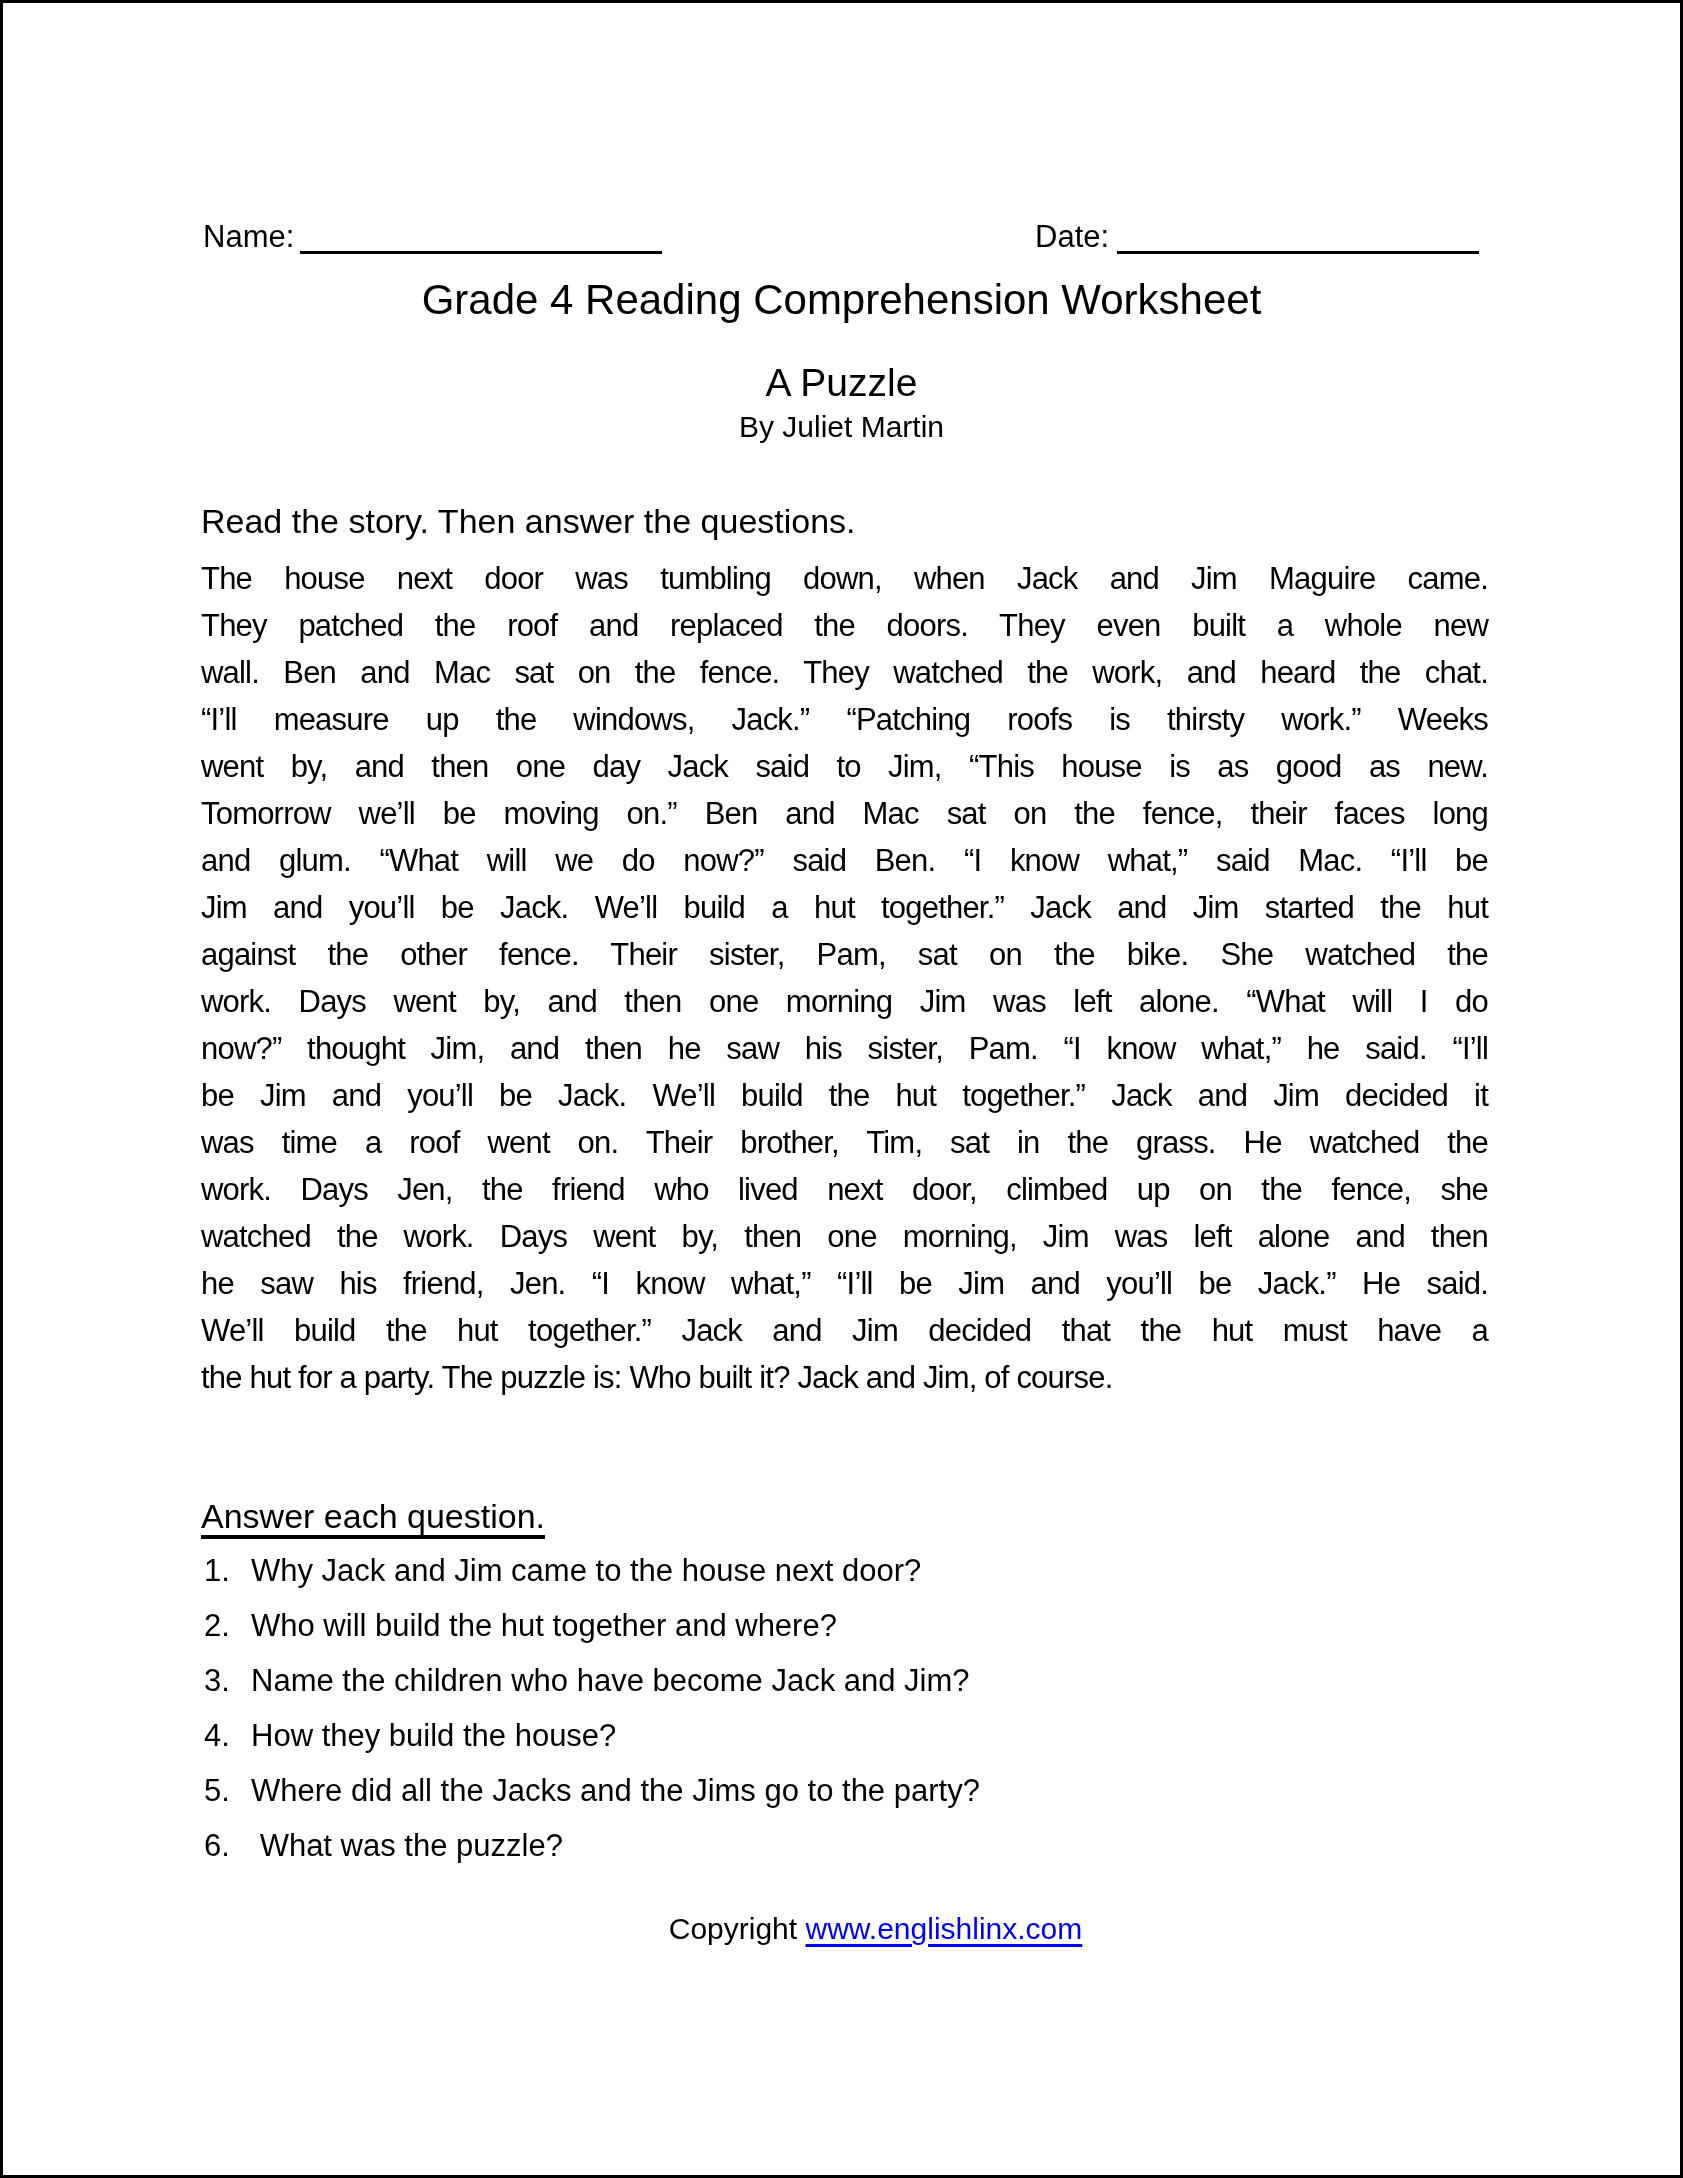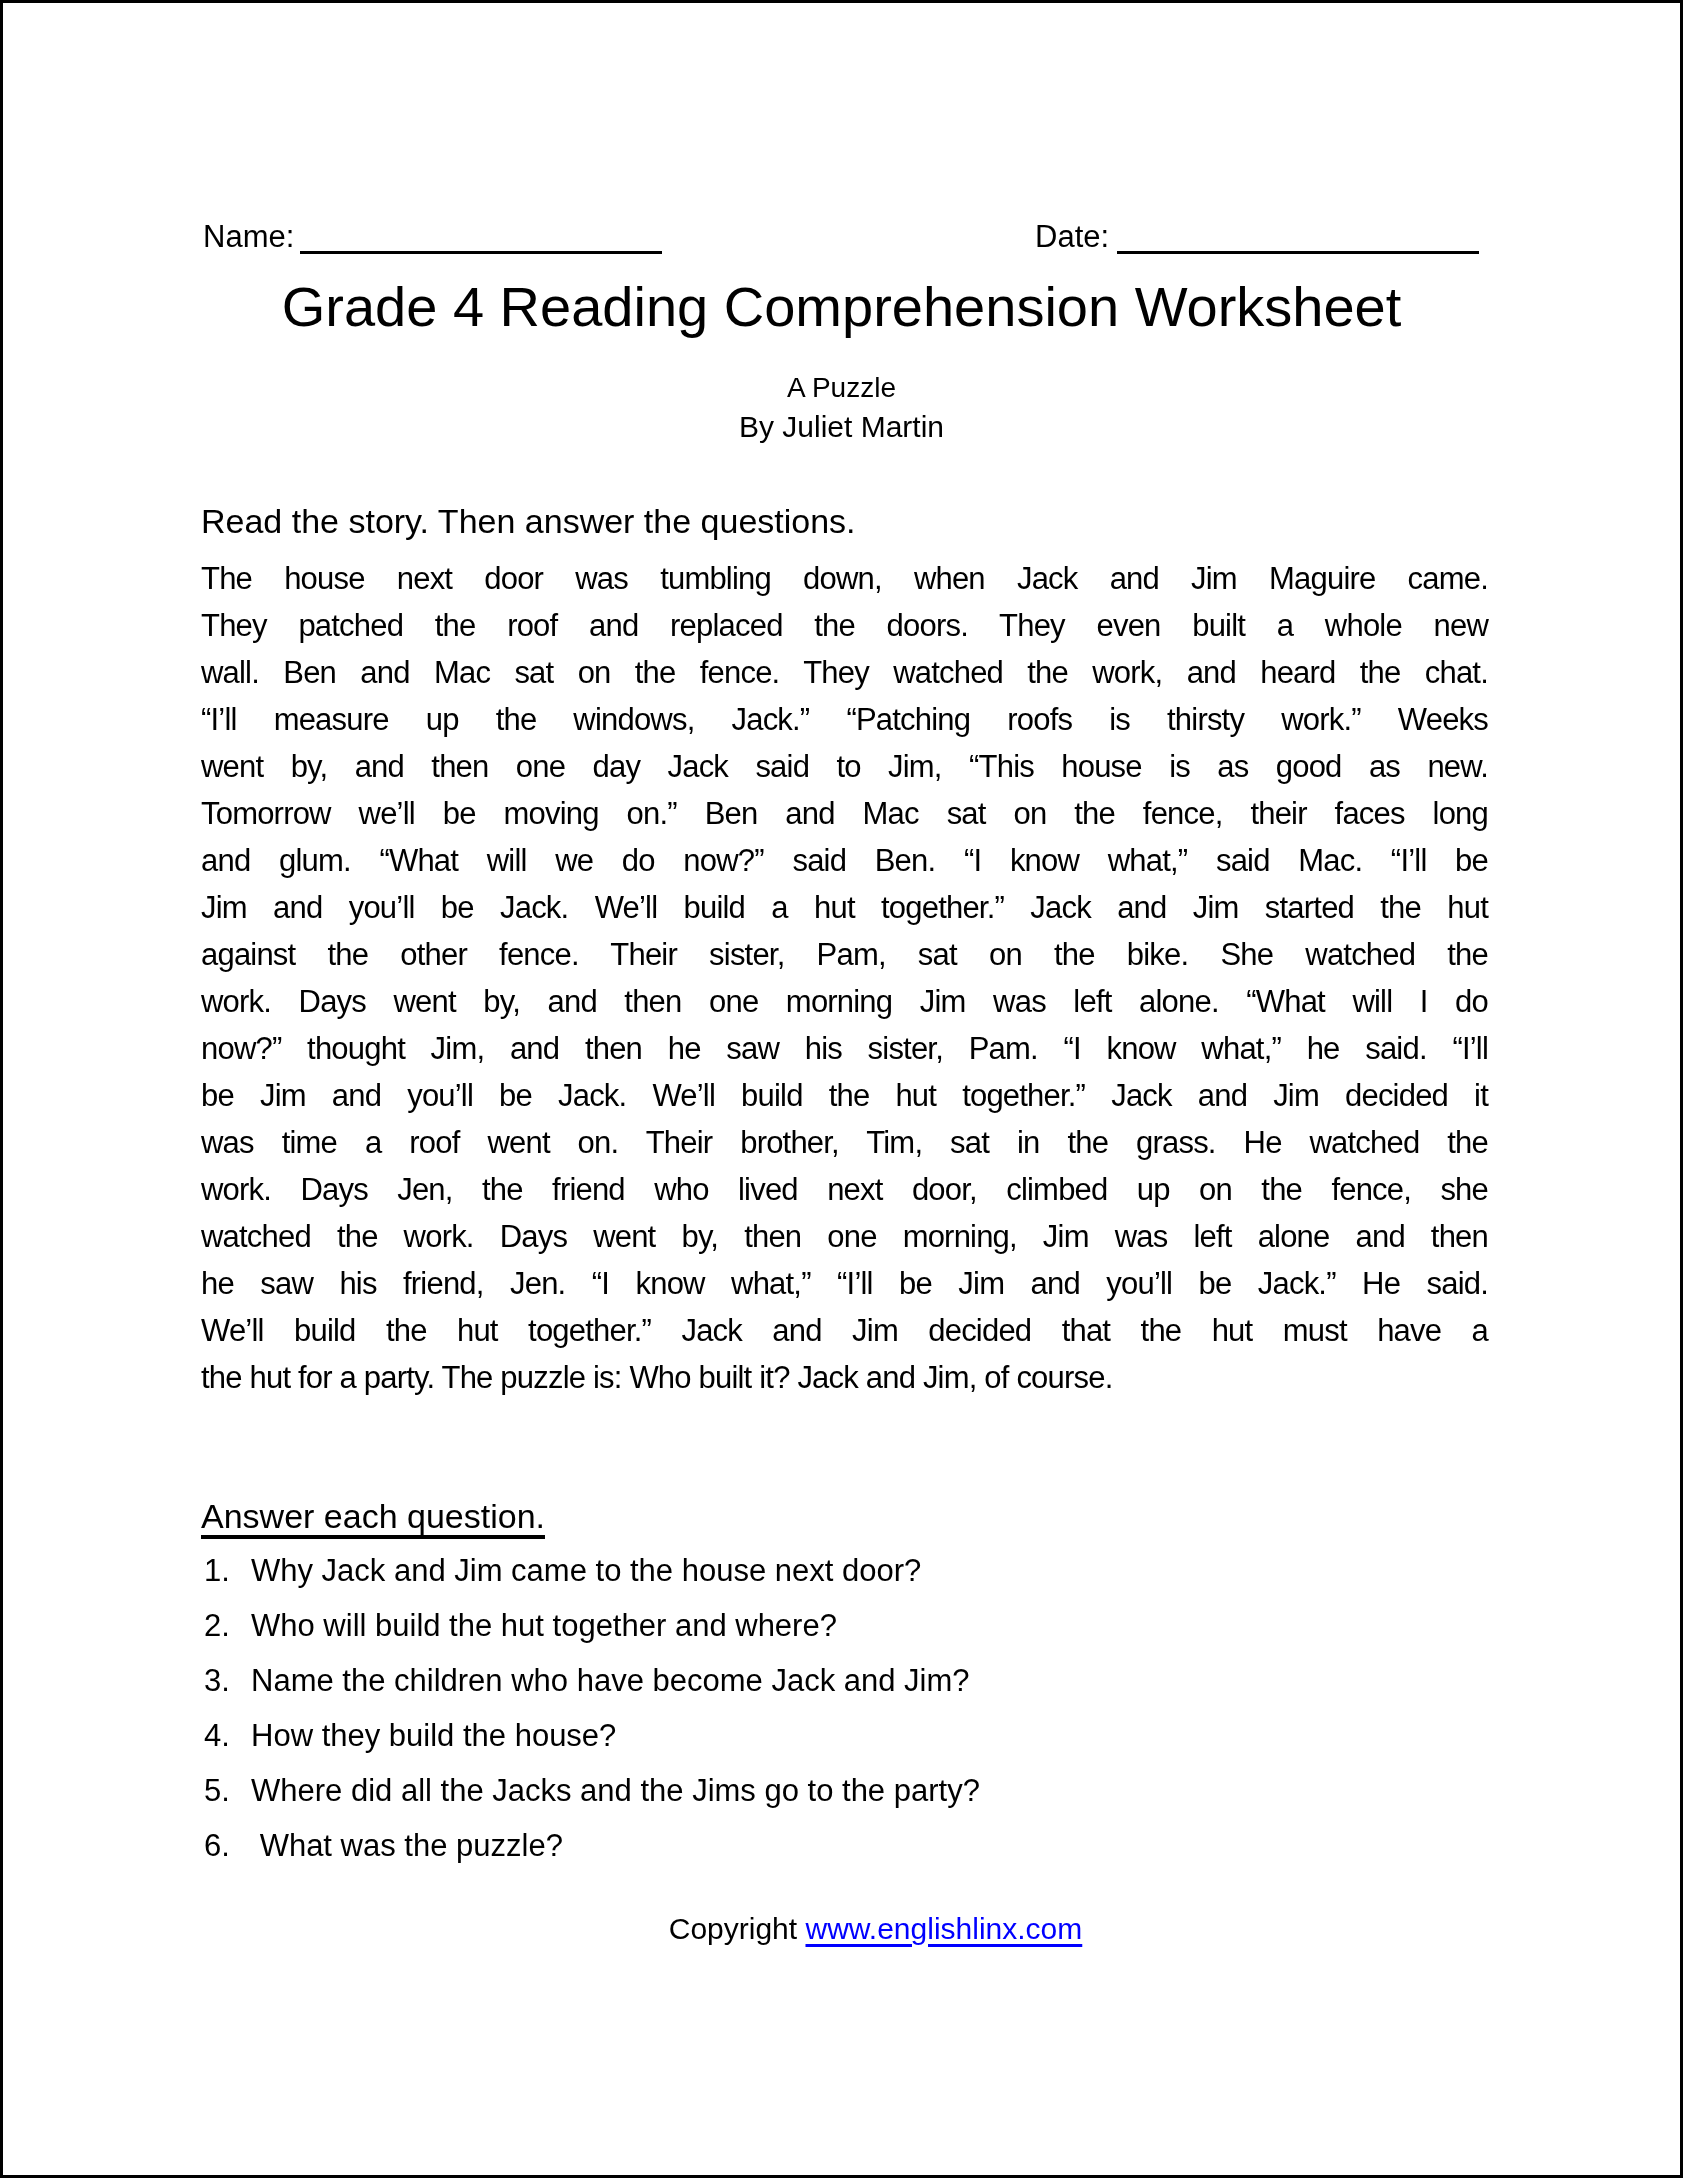--- a/index.html
+++ b/index.html
@@ -30,22 +30,22 @@
     height: 0;
     border-top: 3px solid #000000;
   }
   .name-label { left: 200px; top: 216px; }
   .name-blank { left: 297px; top: 248px; width: 362px; }
   .date-label { left: 1032px; top: 216px; }
   .date-blank { left: 1114px; top: 248px; width: 362px; }
 
   
   .centered { left: 0; right: 0; text-align: center; line-height: 1.05; }
-  .doc-title   { top: 275px; font-size: 56px; }
-  .story-title { top: 370px; font-size: 28px; }
+  .doc-title   { top: 275px; font-size: 42px; }
+  .story-title { top: 360px; font-size: 39px; }
   .byline      { top: 408px; font-size: 30px; }
 
   .instructions {
     left: 198px; top: 500px;
     font-size: 34px; line-height: 1.1;
   }
 
   
   .story {
     left: 198px; top: 552px; width: 1287px;

